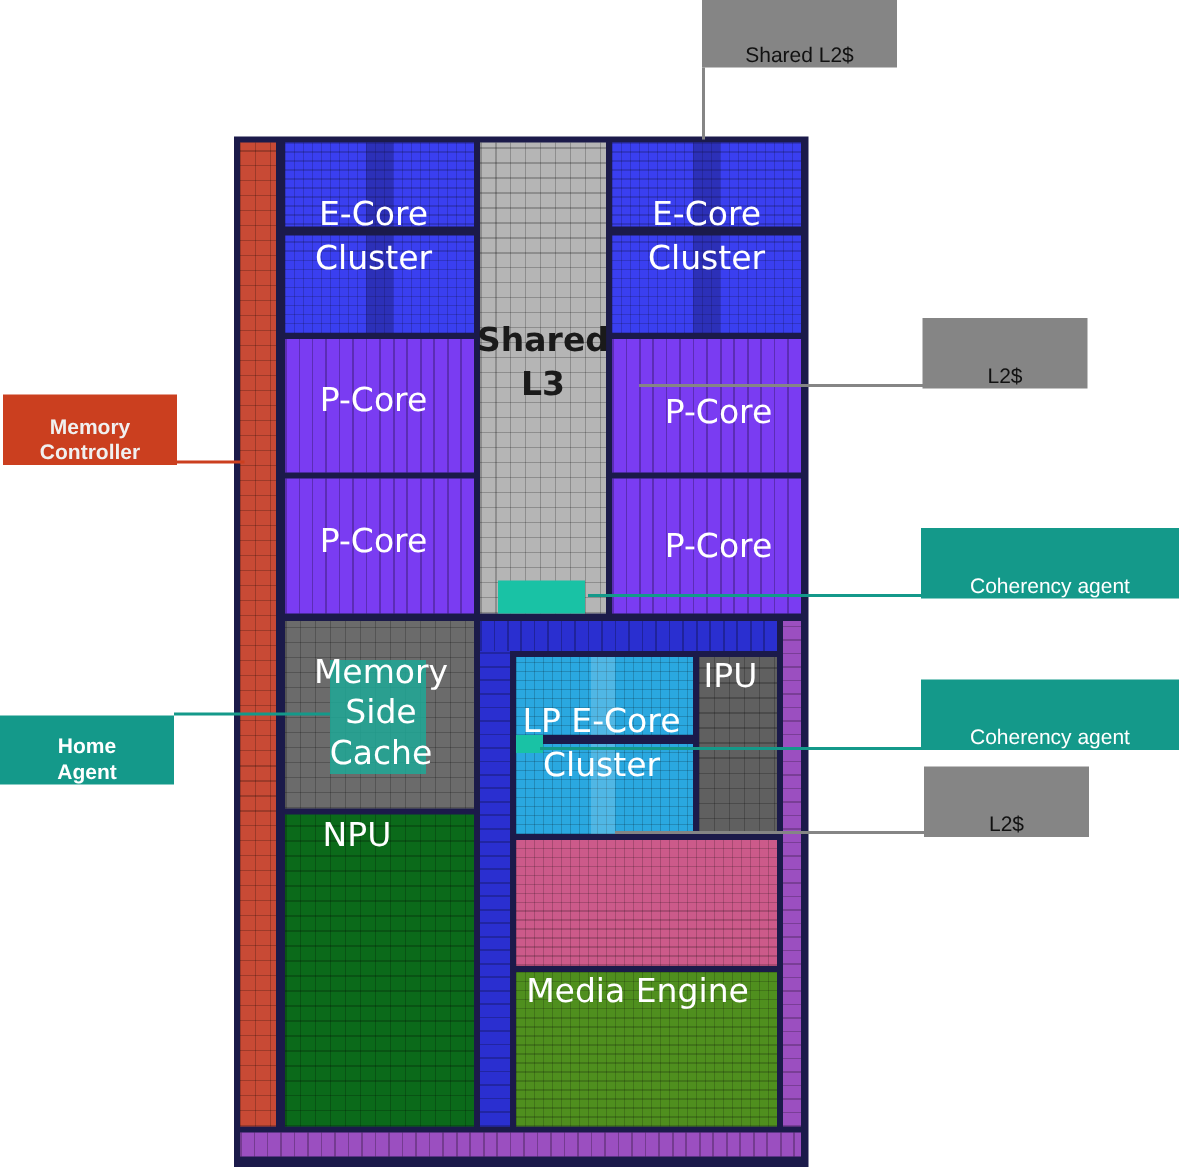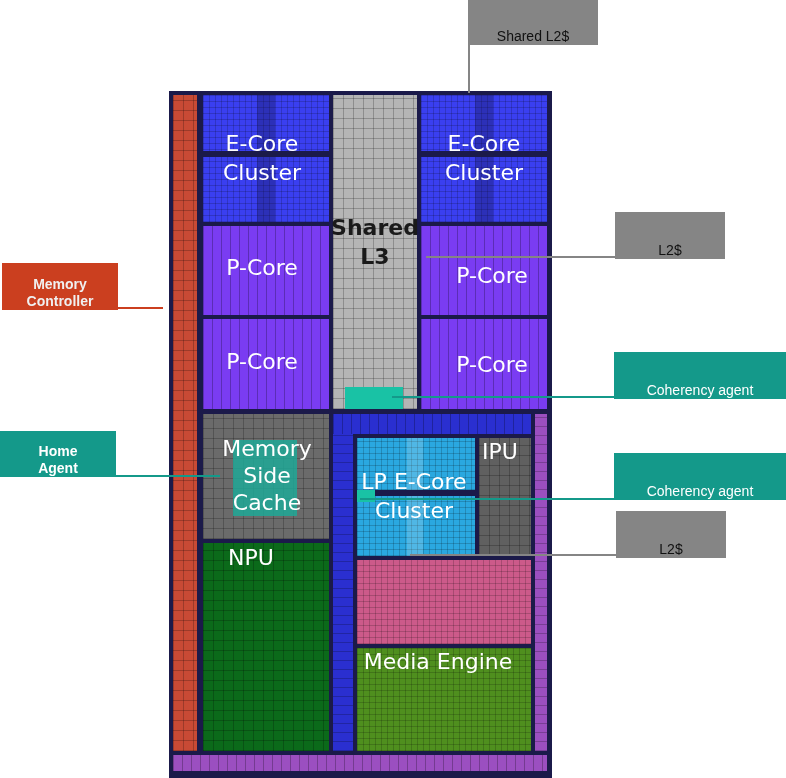--- a/index.html
+++ b/index.html
@@ -1,34 +1,34 @@
 <!DOCTYPE html>
 <html><head>
 <meta charset="utf-8">
 <style>
   html, body { margin:0; padding:0; background:#ffffff; }
   body { width:786px; height:778px; position:relative; overflow:hidden; font-family:"DejaVu Sans", sans-serif; }
-  .abs { position:absolute; box-sizing:border-box;margin-left:13px; }
+  .abs { position:absolute; box-sizing:border-box; }
   .die { left:156px; top:91px; width:383px; height:687px; background:#1b1a4a; }
   .blk { position:absolute; box-sizing:border-box; }
   .grid-v { background-image: repeating-linear-gradient(90deg, rgba(0,0,0,0.25) 0 1px, transparent 1px 9px); }
   .grid-h { background-image: repeating-linear-gradient(0deg, rgba(0,0,0,0.22) 0 1px, transparent 1px 9px); }
   .grid-2 { background-image:
       repeating-linear-gradient(90deg, rgba(0,0,0,0.22) 0 1px, transparent 1px 10px),
       repeating-linear-gradient(0deg, rgba(0,0,0,0.22) 0 1px, transparent 1px 10px); }
   .grid-fine { background-image:
       repeating-linear-gradient(90deg, rgba(0,0,0,0.18) 0 1px, transparent 1px 6px),
       repeating-linear-gradient(0deg, rgba(0,0,0,0.18) 0 1px, transparent 1px 6px); }
   .lbl { position:absolute; color:#ffffff; font-size:22px; line-height:29px; text-align:center; white-space:nowrap; }
   .lbl.dark { color:#1a1a1a; }
   .callout { position:absolute; box-sizing:border-box; display:flex; align-items:flex-end; justify-content:center; text-align:center; font-family:"Liberation Sans", sans-serif; font-size:14px; line-height:17px; }
   .callout.gray { background:#858585; color:#111111; }
   .callout.teal { background:#14998a; color:#ffffff; }
   .callout.red { background:#cb3f1f; color:#f0f0f0; font-weight:bold; }
-  .callout.tealb { background:#14998a; color:#ffffff; font-weight:bold; }
+  .callout.tealb { background:#14998a; color:#ffffff; font-weight:bold;margin-top:46px; }
   .line { position:absolute; }
 </style>
 </head>
 <body>
 
 <div class="abs die">
 
   <div class="blk grid-2" style="left:4px; top:4px; width:24px; height:656px; background-color:#c84a35;"></div>
 
   <div class="blk grid-fine" style="left:34px; top:4px; width:126px; height:127px; background-color:#3a3ff0;">

